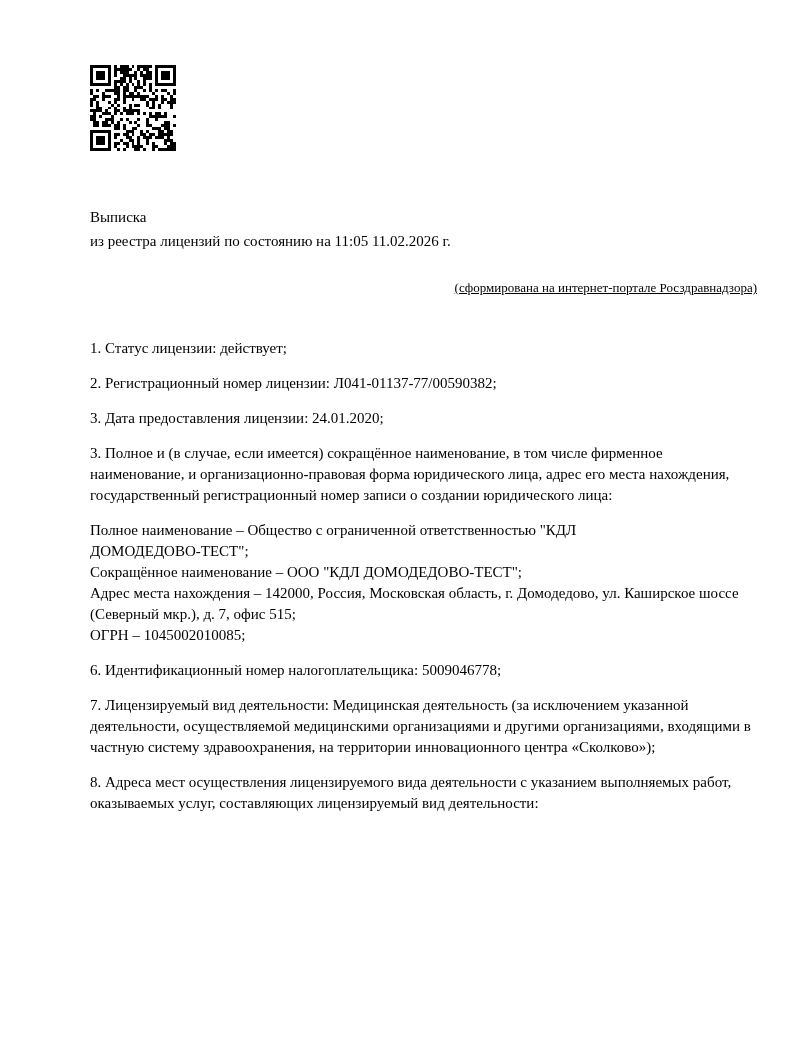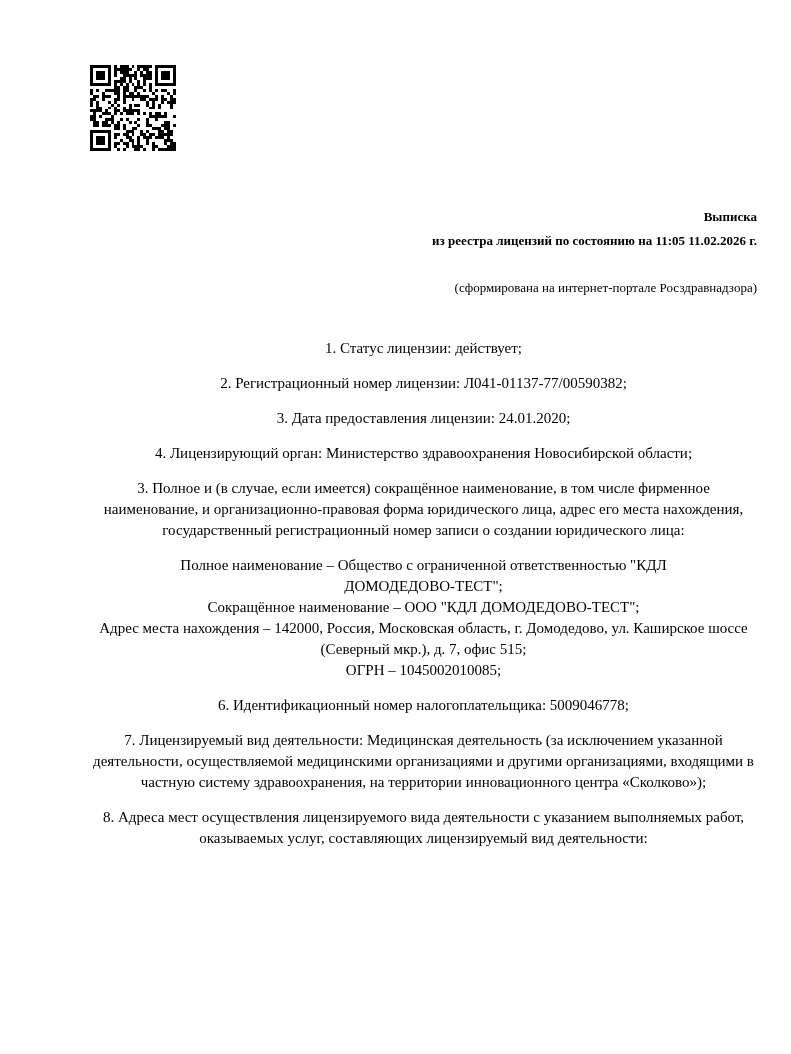--- a/index.html
+++ b/index.html
@@ -21,36 +21,36 @@
     height: 86px;
   }
   .qr svg { display: block; width: 86px; height: 86px; }
   .content {
     position: absolute;
     left: 90px;
     top: 205px;
     width: 667px;
   }
   .title {
-    text-align: right;
-    font-weight: bold;
-    font-size: 13px;
+    text-align: left;
+    font-weight: normal;
+    font-size: 15px;
     line-height: 24px;
   }
   .note {
     margin-top: 26px;
     text-align: right;
     font-size: 13px;
     line-height: 17px;
+    text-decoration: underline;
   }
   .paragraphs {
     margin-top: 42px;
     font-size: 15px;
     line-height: 21px;
-    text-align: center;
   }
   .para { margin: 0 0 14px 0; }
   .para-line { min-height: 21px; }
 </style>
 </head>
 <body>
 
 <div class="page">
 
   <div class="qr">
@@ -490,23 +490,20 @@
         <div class="para">
           <div class="para-line">1. Статус лицензии: действует;</div>
         </div>
         <div class="para">
           <div class="para-line">2. Регистрационный номер лицензии: Л041-01137-77/00590382;</div>
         </div>
         <div class="para">
           <div class="para-line">3. Дата предоставления лицензии: 24.01.2020;</div>
         </div>
         <div class="para">
-          <div class="para-line">4. Лицензирующий орган: Министерство здравоохранения Новосибирской области;</div>
-        </div>
-        <div class="para">
           <div class="para-line">3. Полное и (в случае, если имеется) сокращённое наименование, в том числе фирменное наименование, и организационно-правовая форма юридического лица, адрес его места нахождения, государственный регистрационный номер записи о создании юридического лица:</div>
         </div>
         <div class="para">
           <div class="para-line">Полное наименование – Общество с ограниченной ответственностью "КДЛ</div>
           <div class="para-line">ДОМОДЕДОВО-ТЕСТ";</div>
           <div class="para-line">Сокращённое наименование – ООО "КДЛ ДОМОДЕДОВО-ТЕСТ";</div>
           <div class="para-line">Адрес места нахождения – 142000, Россия, Московская область, г. Домодедово, ул. Каширское шоссе (Северный мкр.), д. 7, офис 515;</div>
           <div class="para-line">ОГРН – 1045002010085;</div>
         </div>
         <div class="para">

